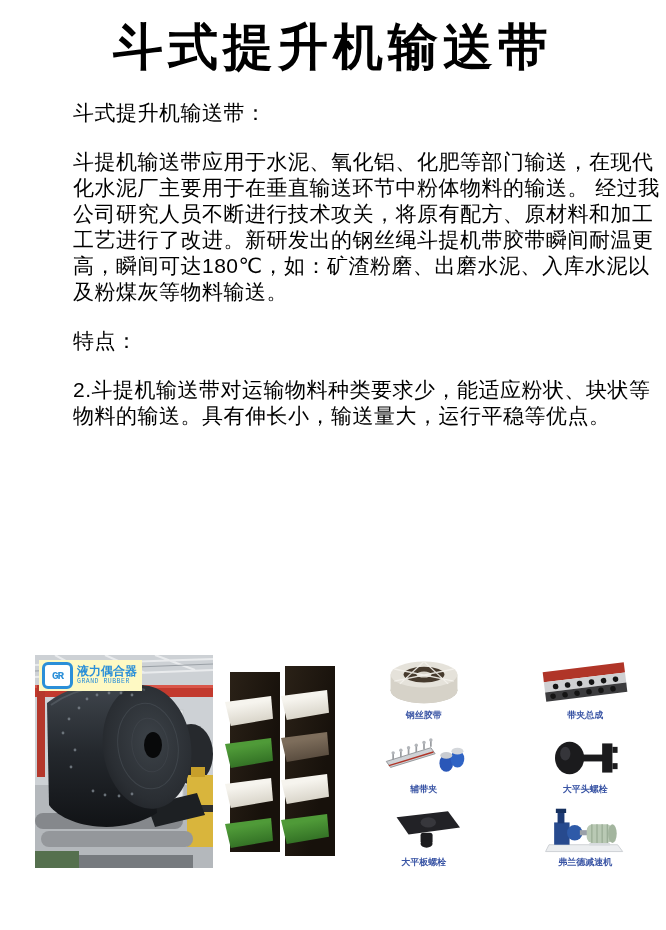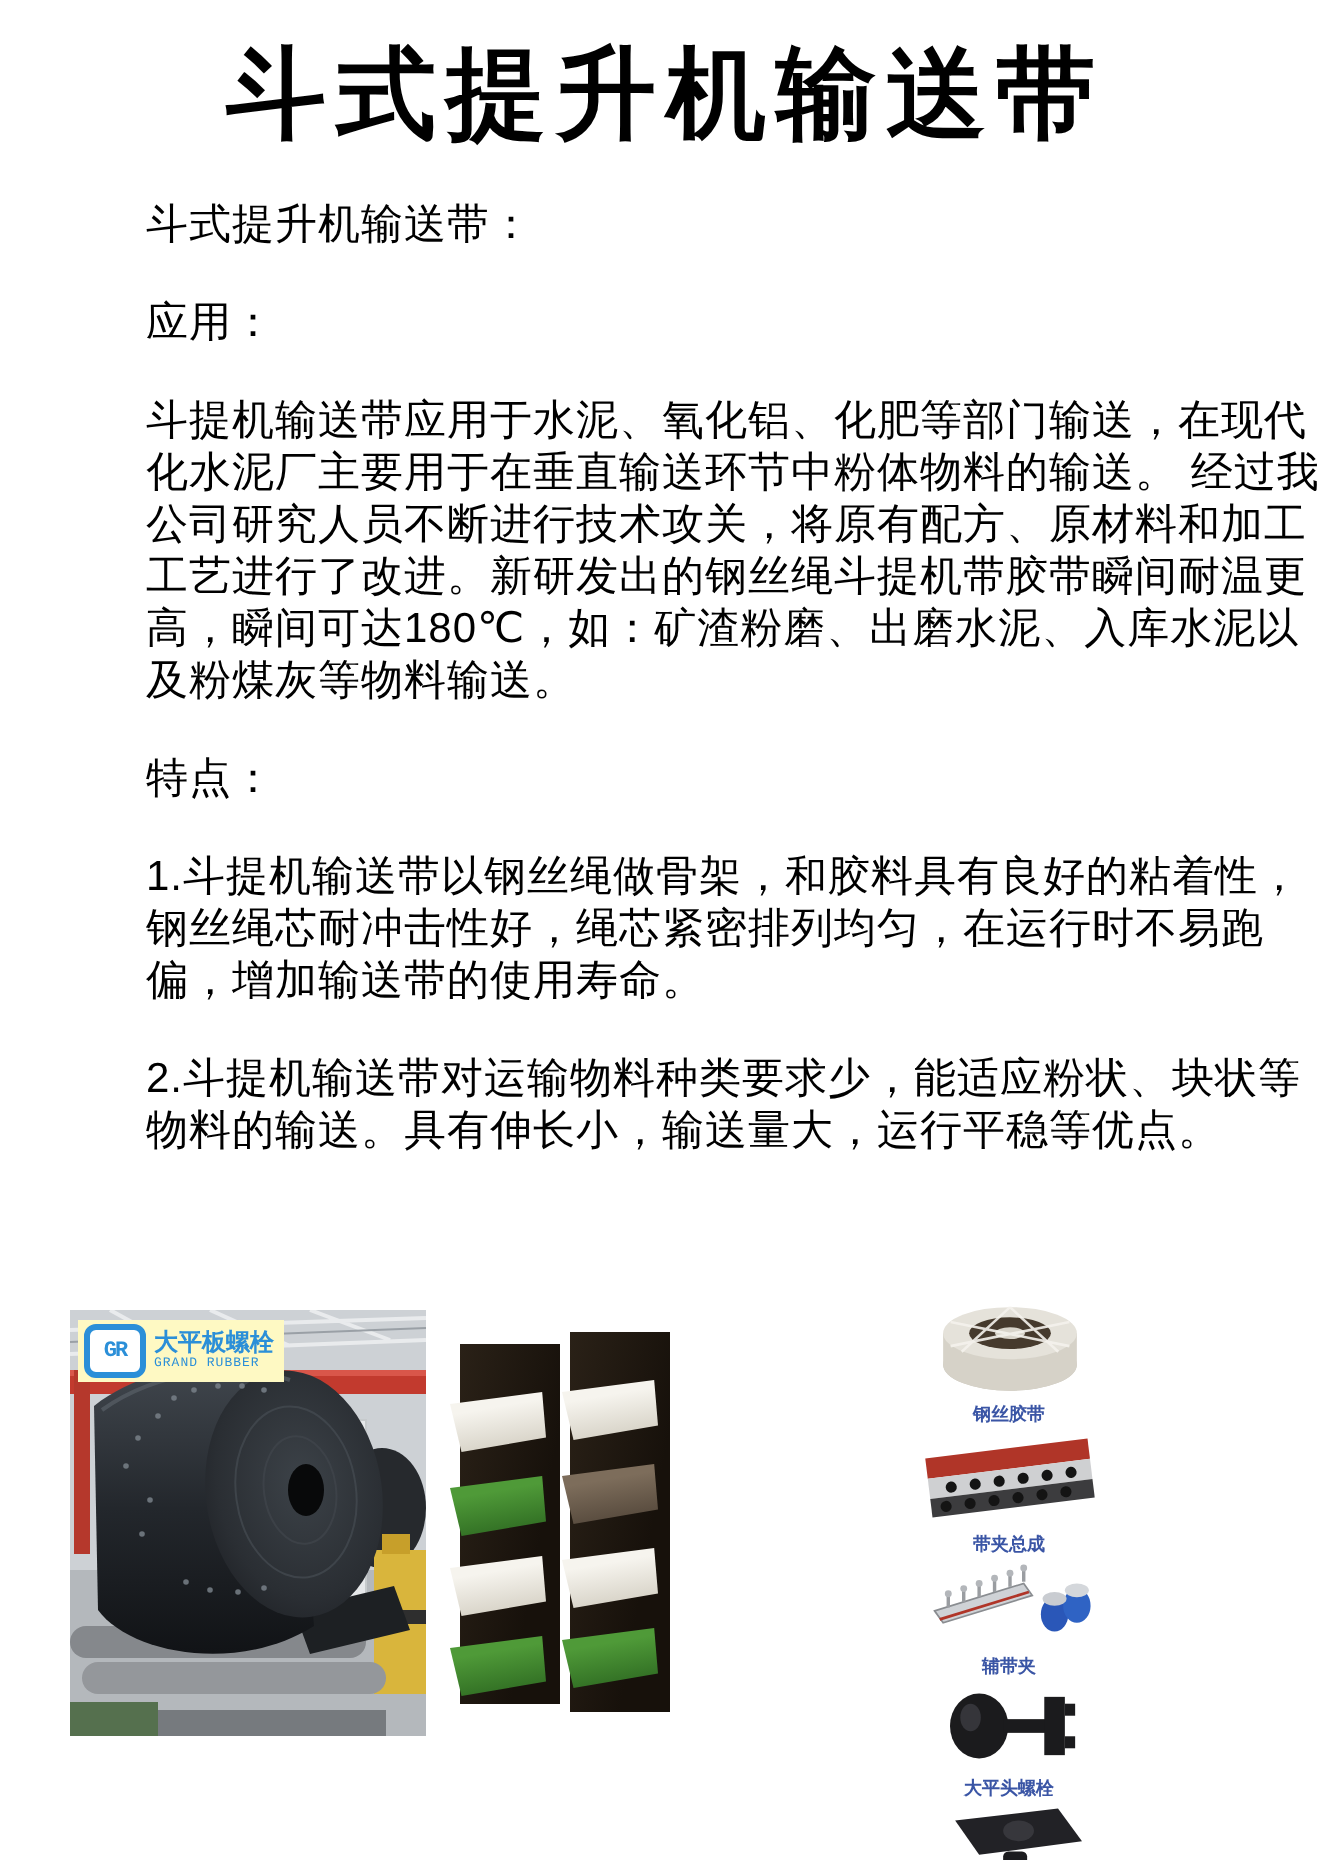--- a/index.html
+++ b/index.html
@@ -30,39 +30,37 @@
   .board{position:absolute;top:0;width:50px;background:linear-gradient(100deg,#2a2117,#17110b 70%);}
   .board-l{left:5px;top:10px;height:180px;}
   .board-r{left:60px;top:4px;height:190px;}
   .bucket{position:absolute;width:48px;height:30px;clip-path:polygon(0 20%,96% 0,100% 76%,12% 100%);}
   .bucket.white{background:linear-gradient(170deg,#f6f4ee 30%,#cfcabd);}
   .bucket.green{background:linear-gradient(170deg,#4f9a38 30%,#2a641f);}
   .bucket.grey{background:linear-gradient(170deg,#7d6d5b 30%,#4e4236);}
   
   .product-grid{
     position:absolute;left:343px;top:0;width:323px;height:220px;
-    display:grid;grid-template-columns:repeat(1,1fr);grid-template-rows:repeat(3,1fr);
+    display:grid;grid-template-columns:repeat(2,1fr);grid-template-rows:repeat(3,1fr);
   }
   .product{display:flex;flex-direction:column;align-items:center;justify-content:flex-end;margin:0;padding:0 2px;}
   .product svg{display:block;}
   .product figcaption{font-size:9px;font-weight:700;color:#3a55a5;margin-top:2px;line-height:11px;white-space:nowrap;}
 </style>
 </head>
 <body>
 
 <div class="page">
 
   <h1 class="title">斗式提升机输送带</h1>
 
   <div class="content">
     <p>斗式提升机输送带：</p>
-    <p>应用：</p>
     <p>斗提机输送带应用于水泥、氧化铝、化肥等部门输送，在现代化水泥厂主要用于在垂直输送环节中粉体物料的输送。 经过我公司研究人员不断进行技术攻关，将原有配方、原材料和加工工艺进行了改进。新研发出的钢丝绳斗提机带胶带瞬间耐温更高，瞬间可达180℃，如：矿渣粉磨、出磨水泥、入库水泥以及粉煤灰等物料输送。</p>
     <p>特点：</p>
-    <p>1.斗提机输送带以钢丝绳做骨架，和胶料具有良好的粘着性，钢丝绳芯耐冲击性好，绳芯紧密排列均匀，在运行时不易跑偏，增加输送带的使用寿命。</p>
     <p>2.斗提机输送带对运输物料种类要求少，能适应粉状、块状等物料的输送。具有伸长小，输送量大，运行平稳等优点。</p>
   </div>
 
   <div class="gallery">
 
     <div class="photo-factory">
       <svg width="178" height="213" viewBox="0 0 178 213">
         <defs>
           <linearGradient id="gbody" x1="0" y1="0" x2="0" y2="1">
             <stop offset="0" stop-color="#41474e"></stop>
@@ -113,21 +111,21 @@
             <circle cx="84" cy="141" r="1.4"></circle>
           <circle cx="97" cy="139" r="1.4"></circle>
             <circle cx="40" cy="95" r="1.4"></circle>
             <circle cx="36" cy="112" r="1.4"></circle>
         </g>
         <path d="M16,50 C44,30 84,26 110,35" stroke="#595f66" stroke-width="2" fill="none" opacity="0.7"></path>
       </svg>
       <div class="logo">
         <div class="logo-gr">GR</div>
         <div>
-          <div class="logo-cn">大平板螺栓</div>
+          <div class="logo-cn">液力偶合器</div>
           <div class="logo-en">GRAND RUBBER</div>
         </div>
       </div>
     </div>
 
     <div class="photo-buckets">
       <div class="board board-l"></div>
       <div class="board board-r"></div>
       <div class="bucket white" style="left:0;top:34px"></div>
       <div class="bucket white" style="left:56px;top:28px"></div>

